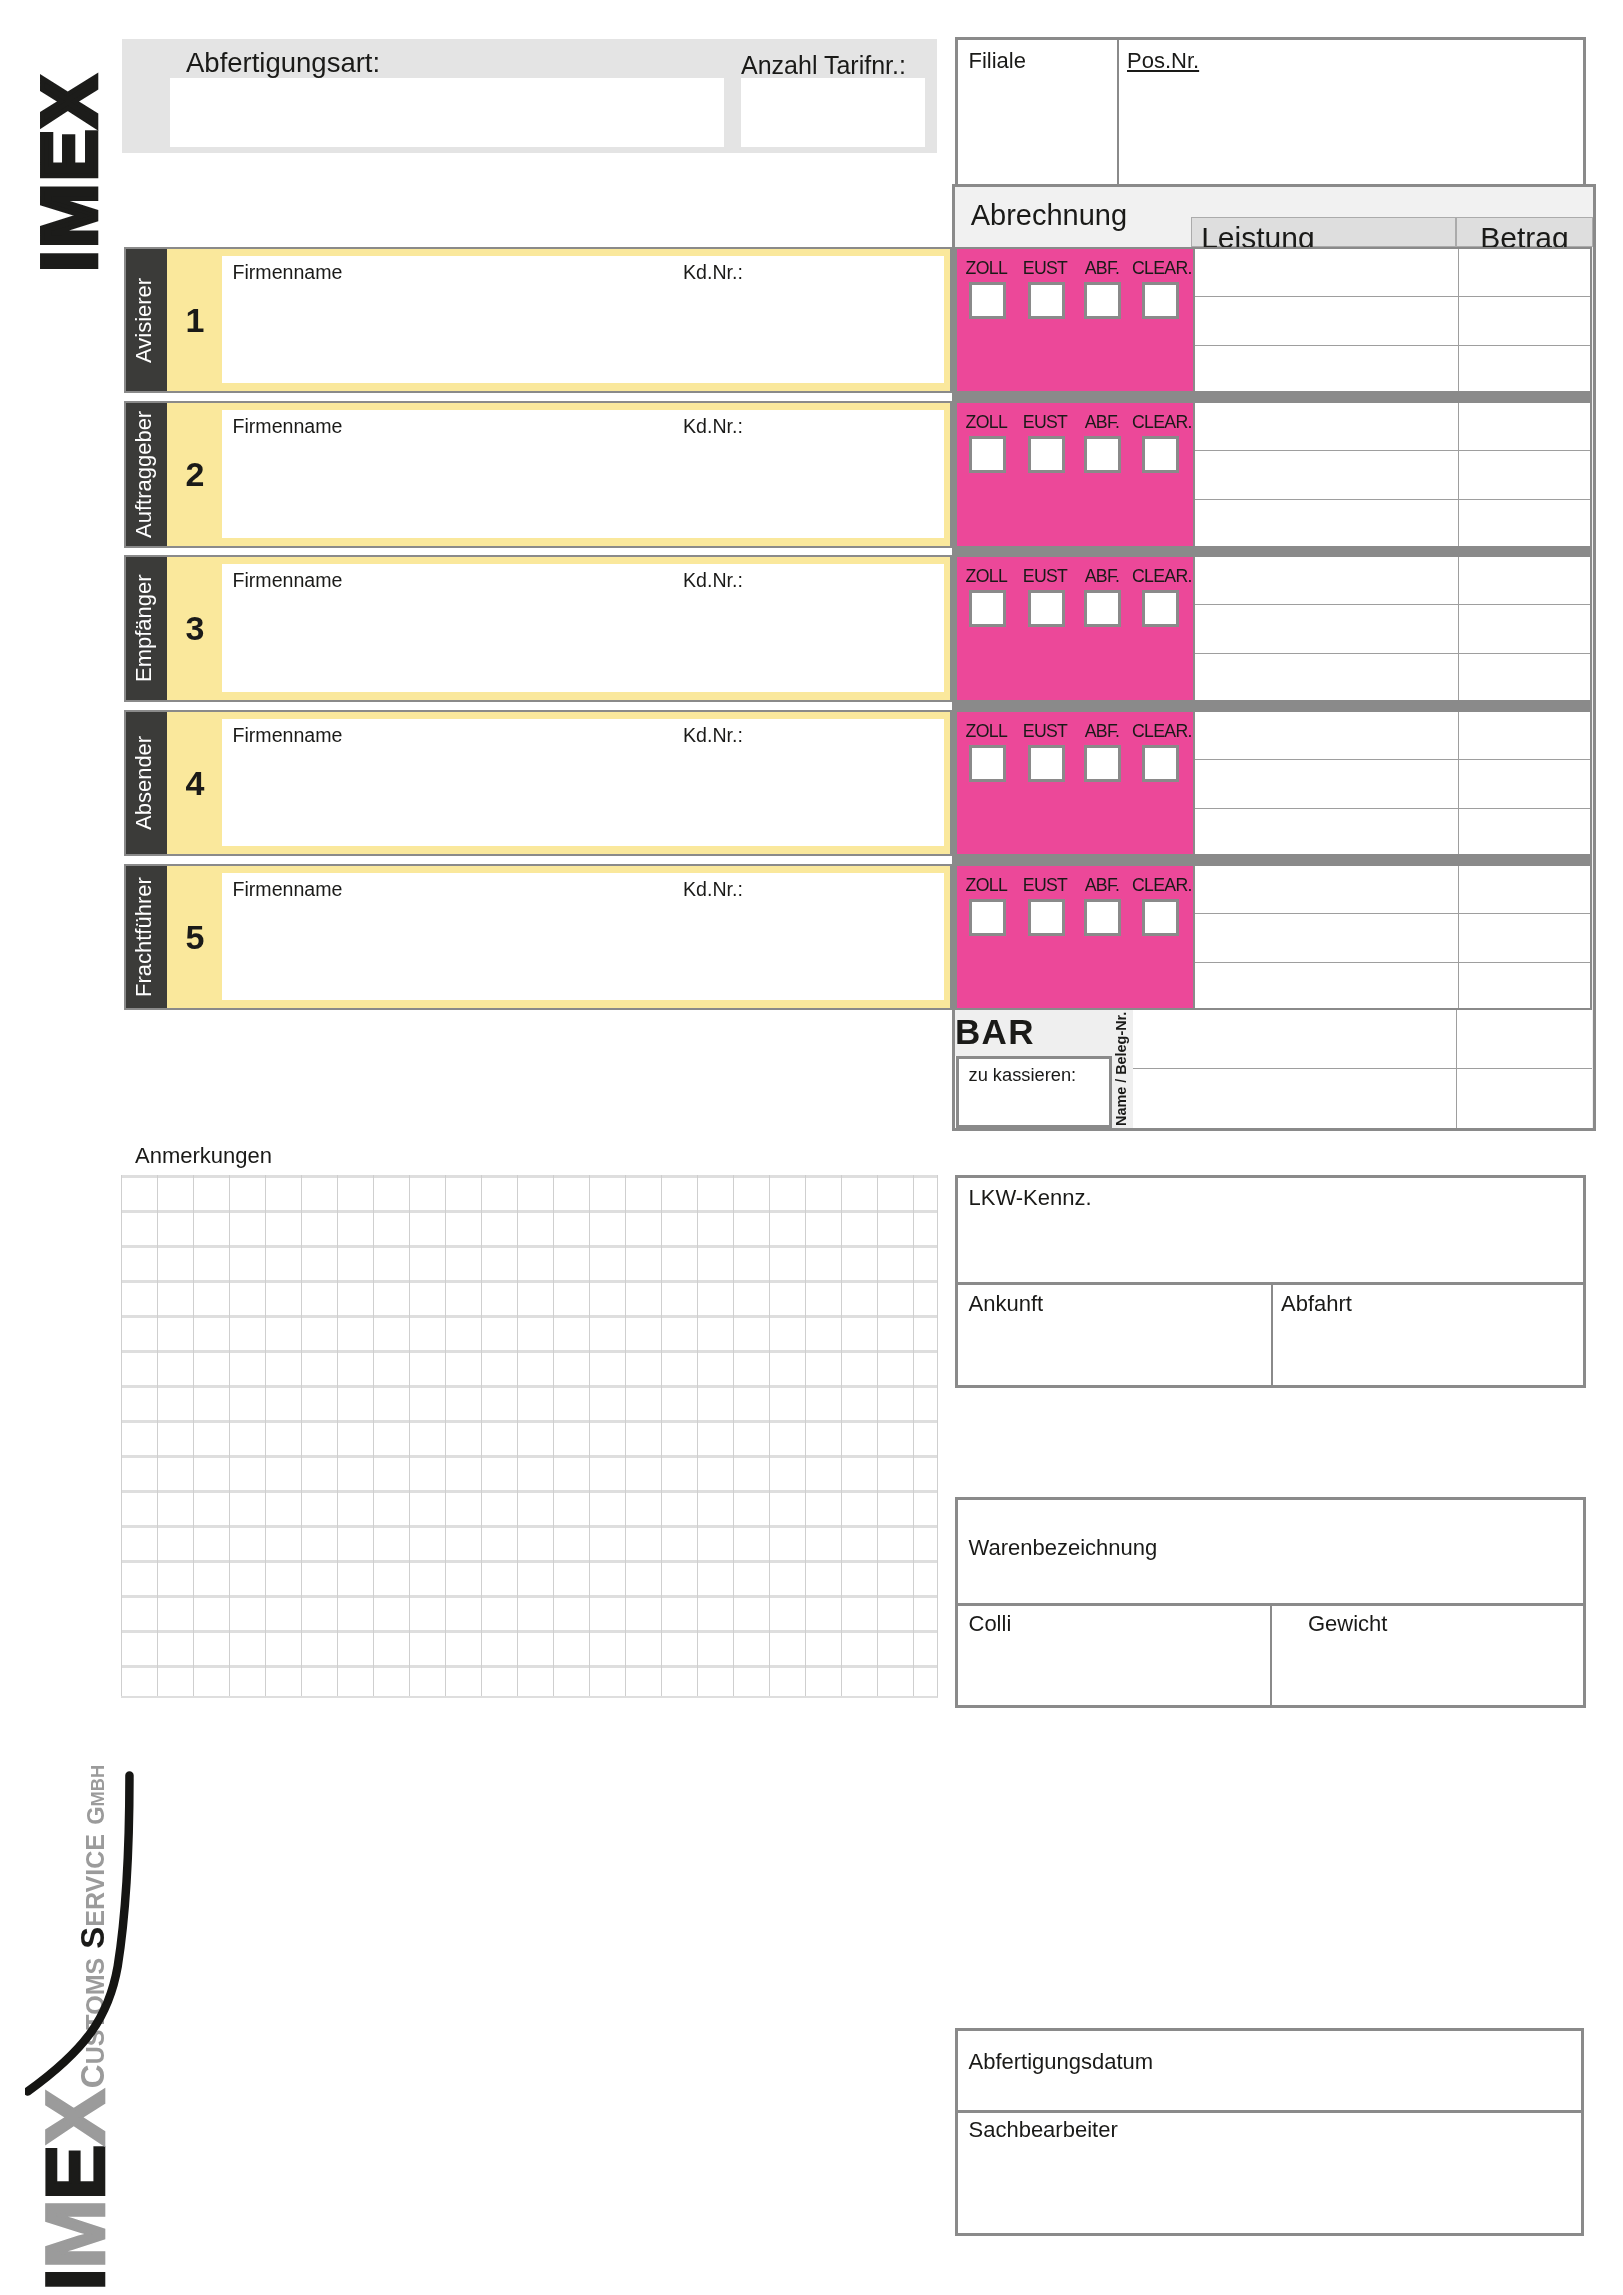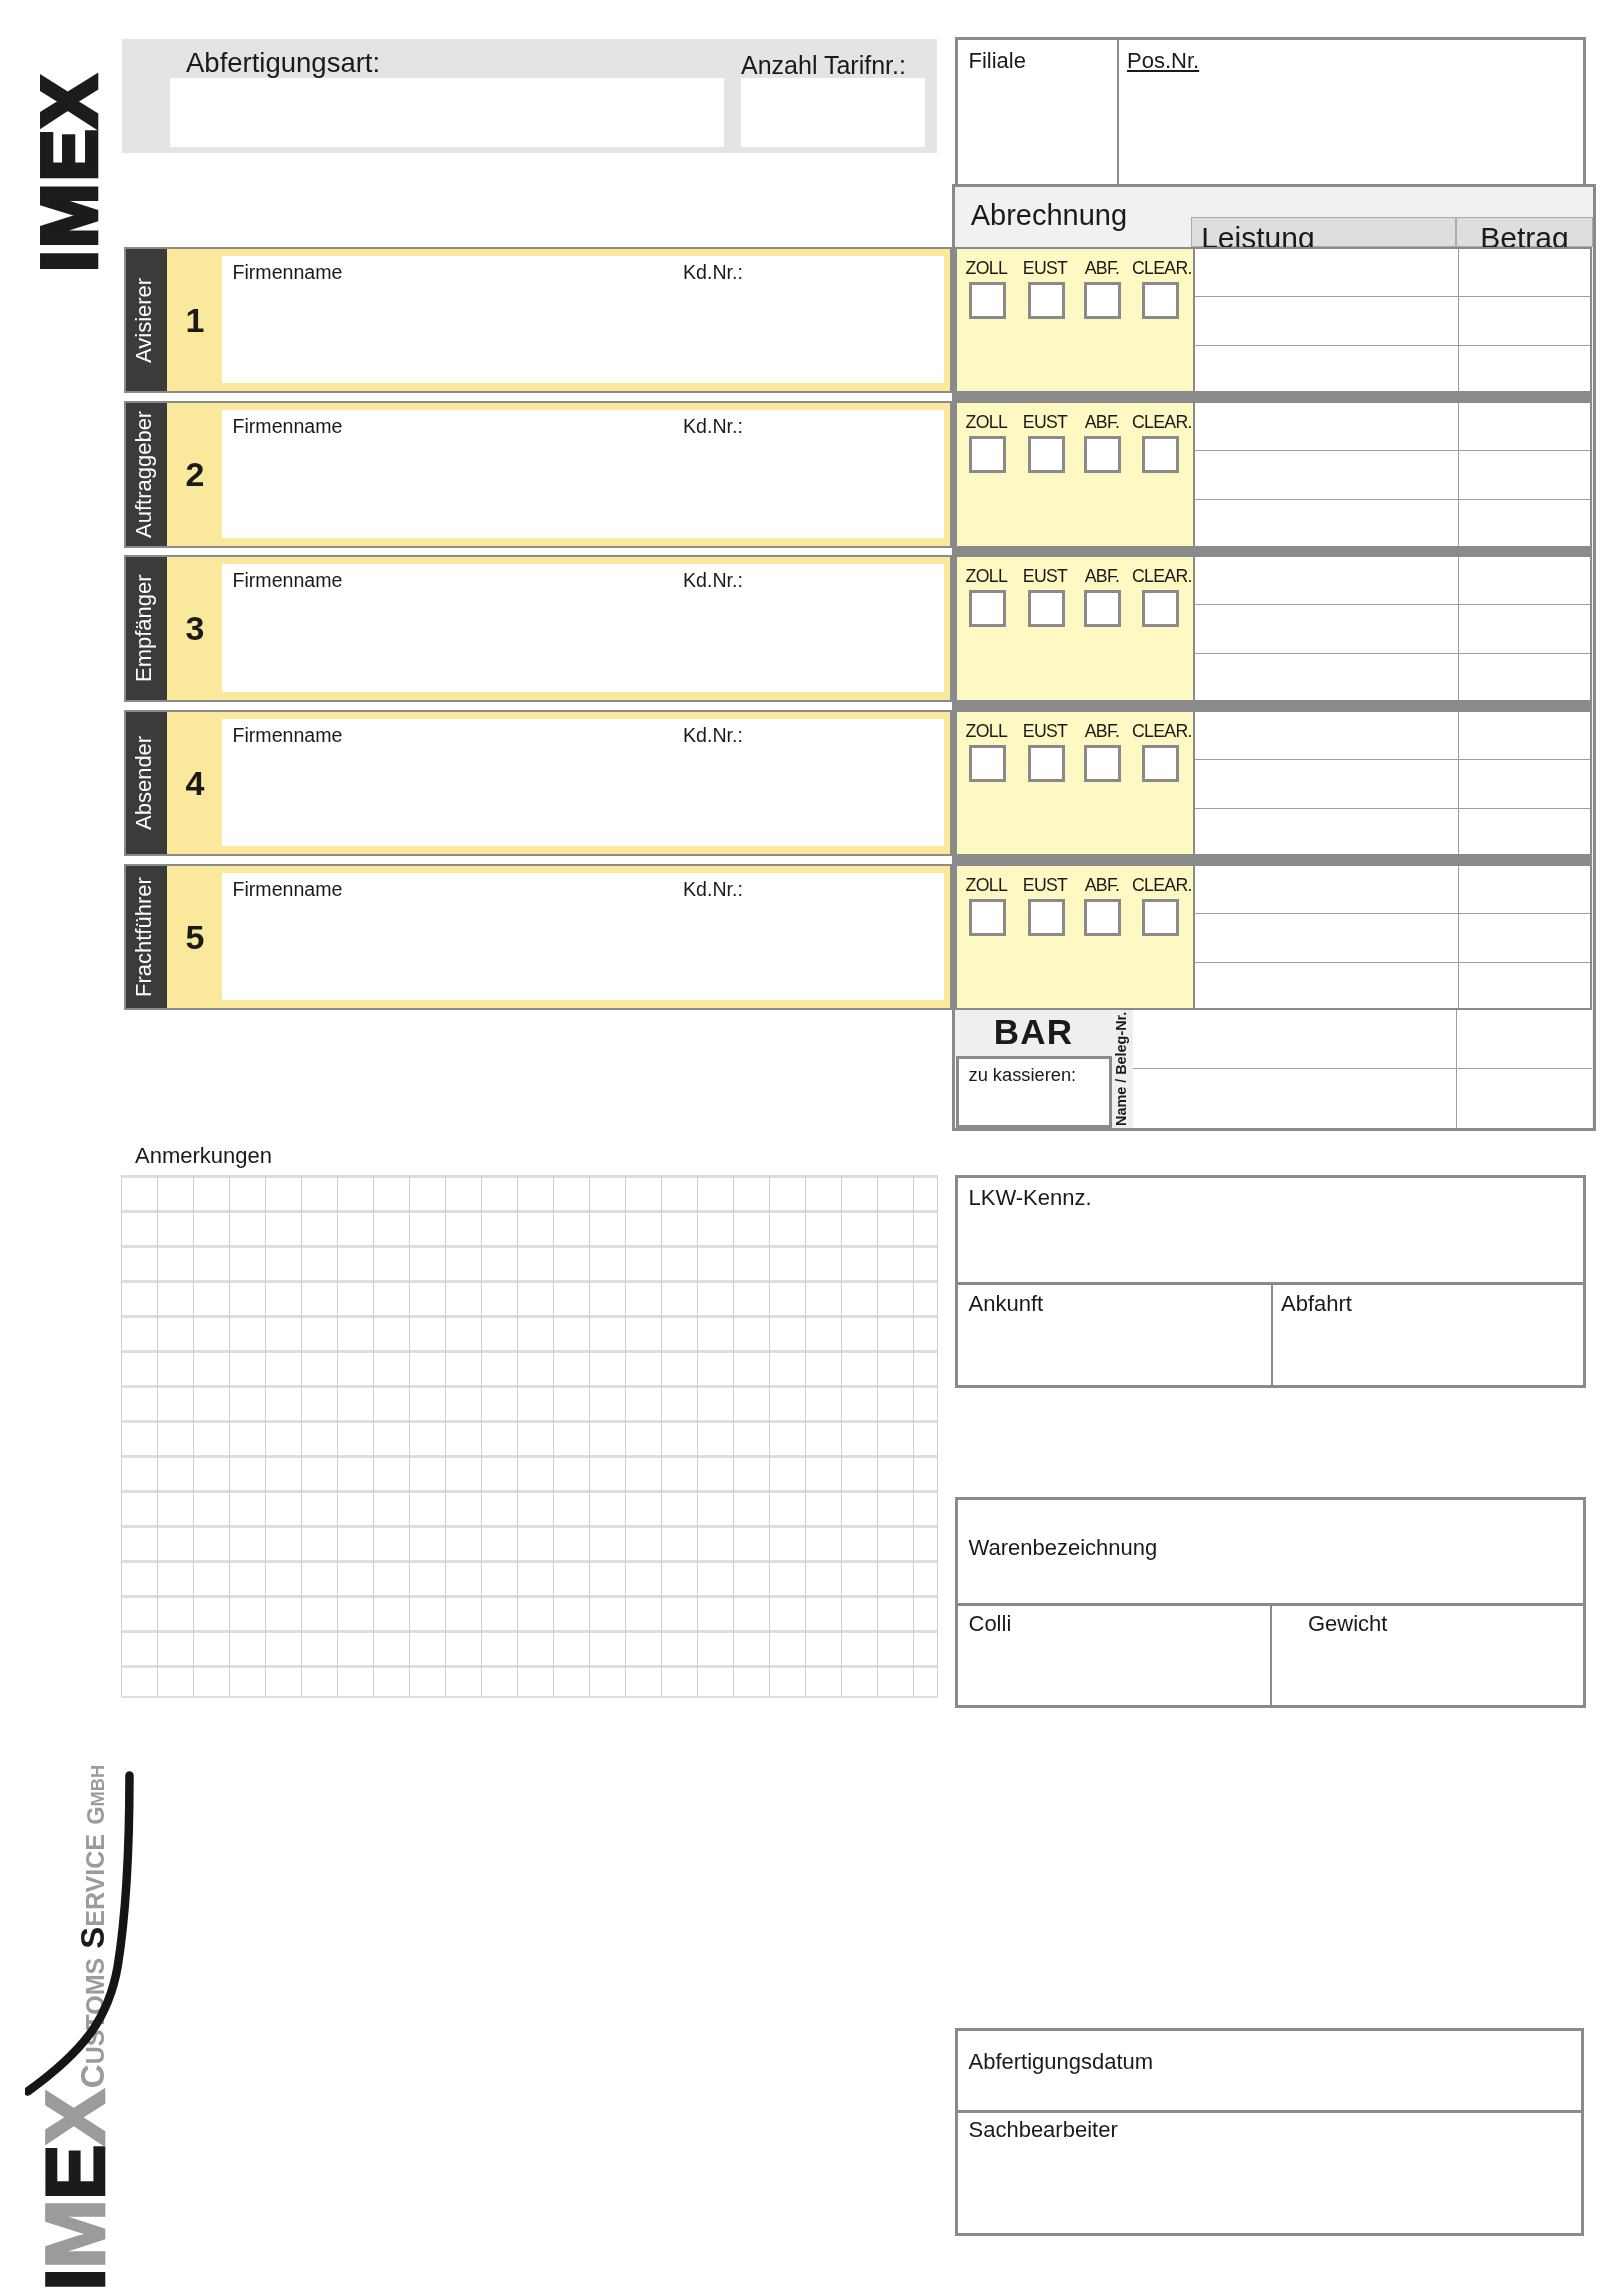--- a/index.html
+++ b/index.html
@@ -29,32 +29,32 @@
   .filiale-box .lab { position:absolute; top:7.9px; font-size:22px; }
 
   
   .abrech { left:952px; top:184px; width:644px; height:947px; border:3.3px solid #8a8a8a; background:#f1f1f1; }
   .abrech .title { position:absolute; left:15.7px; top:11.8px; font-size:29px; }
   .colhdr { position:absolute; top:30px; height:30px; background:#dedede; border:1.3px solid #ababab; font-size:30px; }
   .colhdr.l { left:236px; width:265px; padding:2.6px 0 0 9.2px; }
   .colhdr.b { left:501px; width:137px; text-align:center; padding-top:2.6px; }
 
   .sec { position:absolute; left:0; width:637px; background:#fff; border:2.6px solid #8a8a8a; }
-  .sec .ckcell { position:absolute; left:0; top:0; bottom:0; width:236px; background:#fef9c3;padding-left:48px; }
+  .sec .ckcell { position:absolute; left:0; top:0; bottom:0; width:236px; background:#ec4899;padding-left:48px; }
   .cklab { position:absolute; top:9.2px; width:56px; text-align:center; font-size:17.7px; letter-spacing:-0.7px; }
   .ckbox { position:absolute; top:33px; width:37px; height:37px; border:3.9px solid #8a8a8a; background:#fff; }
   .lcol { position:absolute; left:236px; top:0; bottom:0; width:265px; border-left:2px solid #8a8a8a; }
   .bcol { position:absolute; left:501px; top:0; bottom:0; right:0; border-left:1.3px solid #9e9e9e; }
   .sub { position:absolute; left:0; right:0; height:1.3px; background:#9e9e9e; }
   .sep { position:absolute; left:0; width:637px; background:#8a8a8a; }
 
   
   .barblk { position:absolute; left:0; top:823px; width:637px; height:118px; background:#fff; }
   .barblk .barlab { position:absolute; left:0; top:0; width:157px; height:46px; background:#efefef;
-                    font-size:35px; font-weight:bold; text-align:center; line-height:43px; letter-spacing:1.3px; }
+                    font-size:35px; font-weight:bold; line-height:43px; letter-spacing:1.3px; }
   .barblk .zubox { position:absolute; left:1.3px; top:46px; width:156px; height:72px; background:#fff; border:3.3px solid #8a8a8a; }
   .barblk .zubox span { position:absolute; left:9.2px; top:5.2px; font-size:18.3px; }
   .barblk .namestrip { position:absolute; left:157px; top:0; width:21px; height:118px; background:#efefef; }
   .barblk .namestrip span { position:absolute; left:1.3px; top:0; width:18.3px; height:118px;
       writing-mode:vertical-rl; transform:rotate(180deg); font-size:14.4px; font-weight:bold; text-align:center; }
   .barblk .rowdiv { position:absolute; left:178px; top:58px; right:0; height:1.3px; background:#9e9e9e; }
   .barblk .bdiv { position:absolute; left:501px; top:0; bottom:0; width:1.3px; background:#9e9e9e; }
 
   
   .prow { left:124px; width:828px; background:#fae89c; border:2.6px solid #8a8a8a; }

